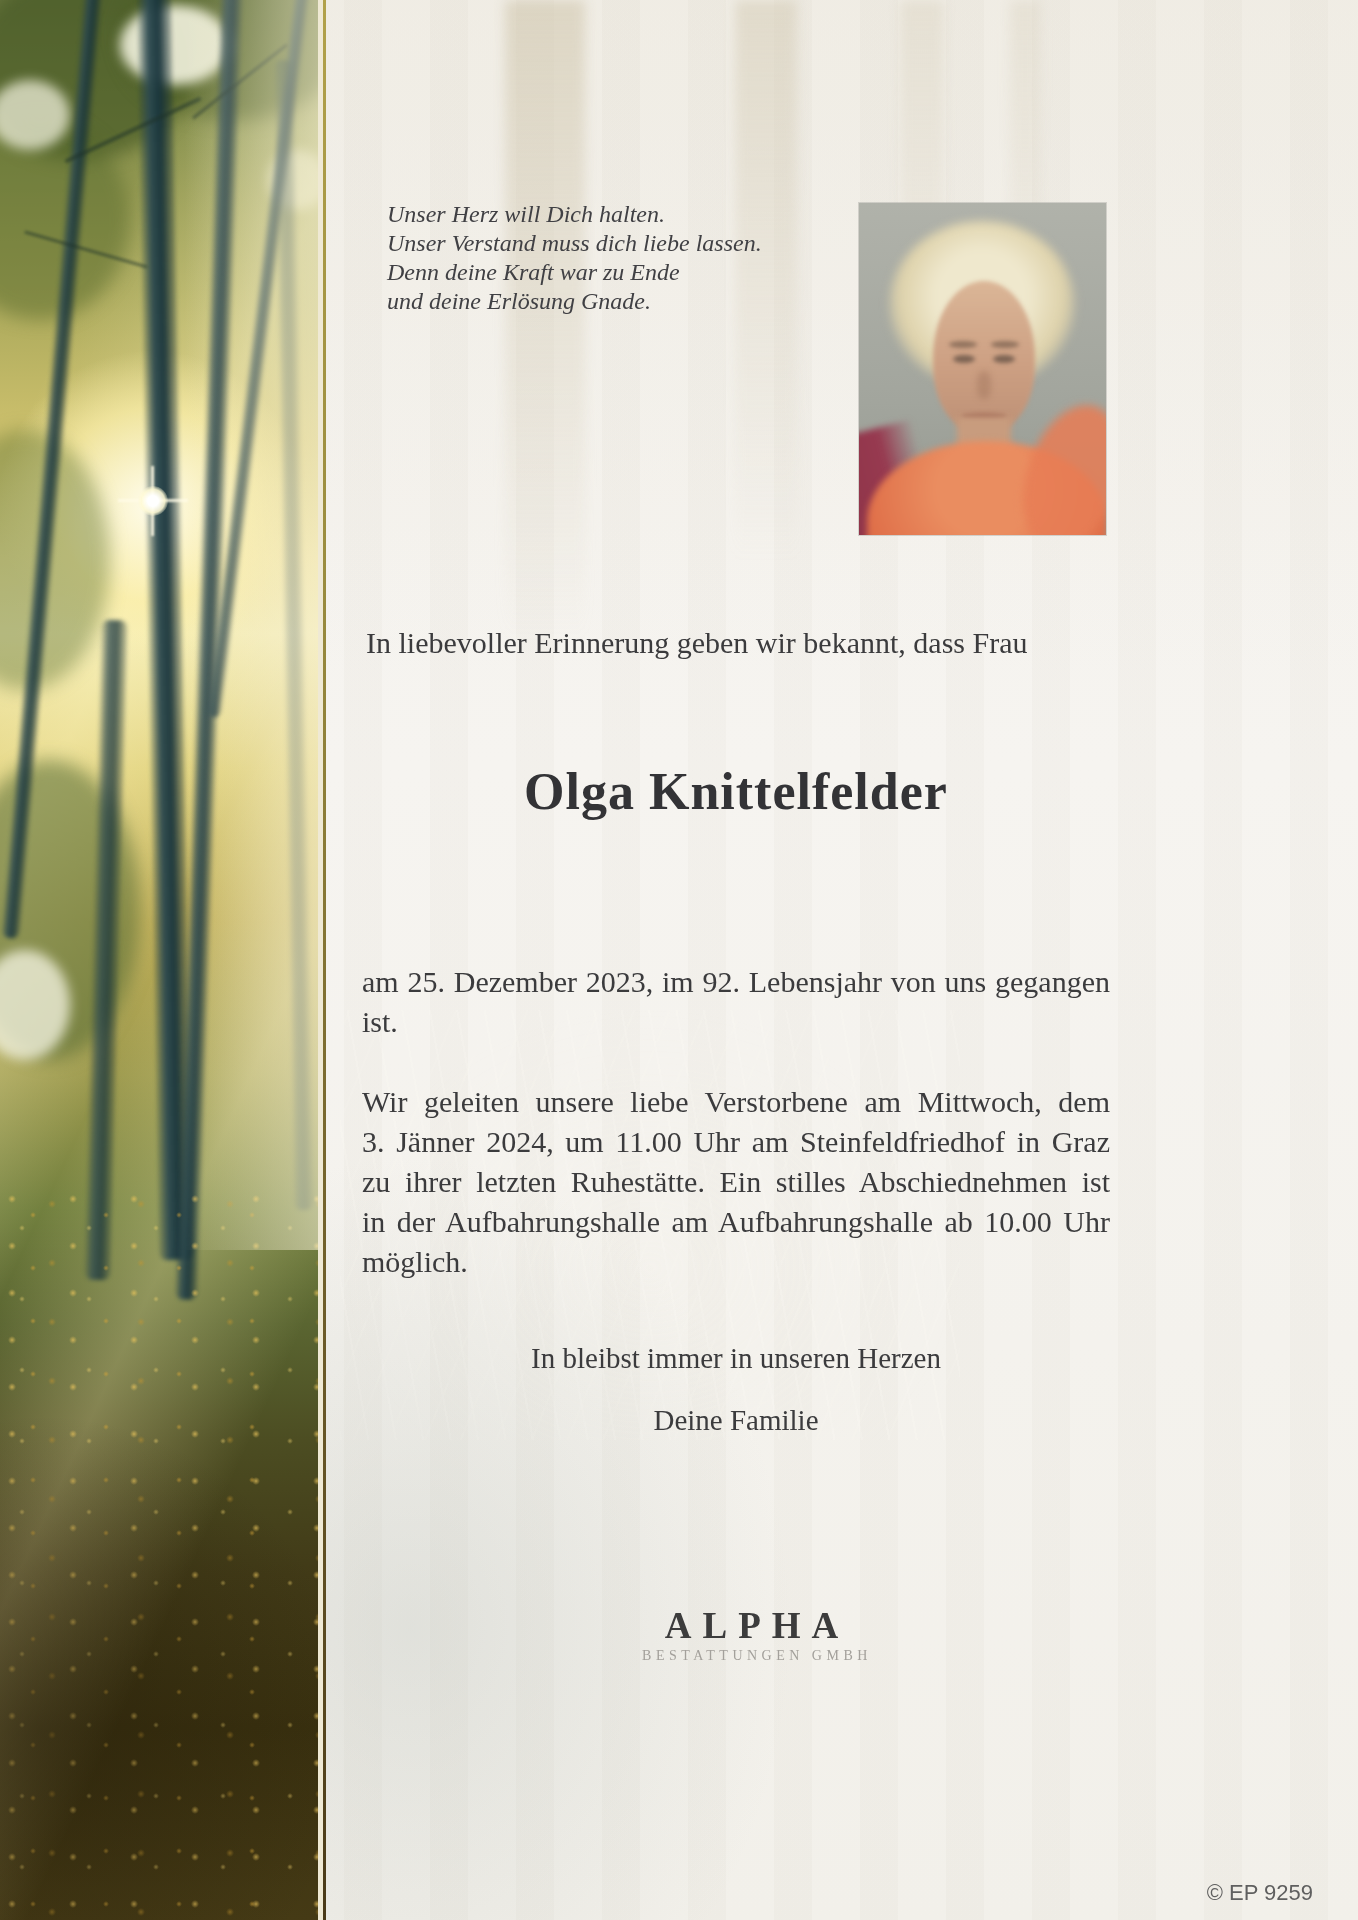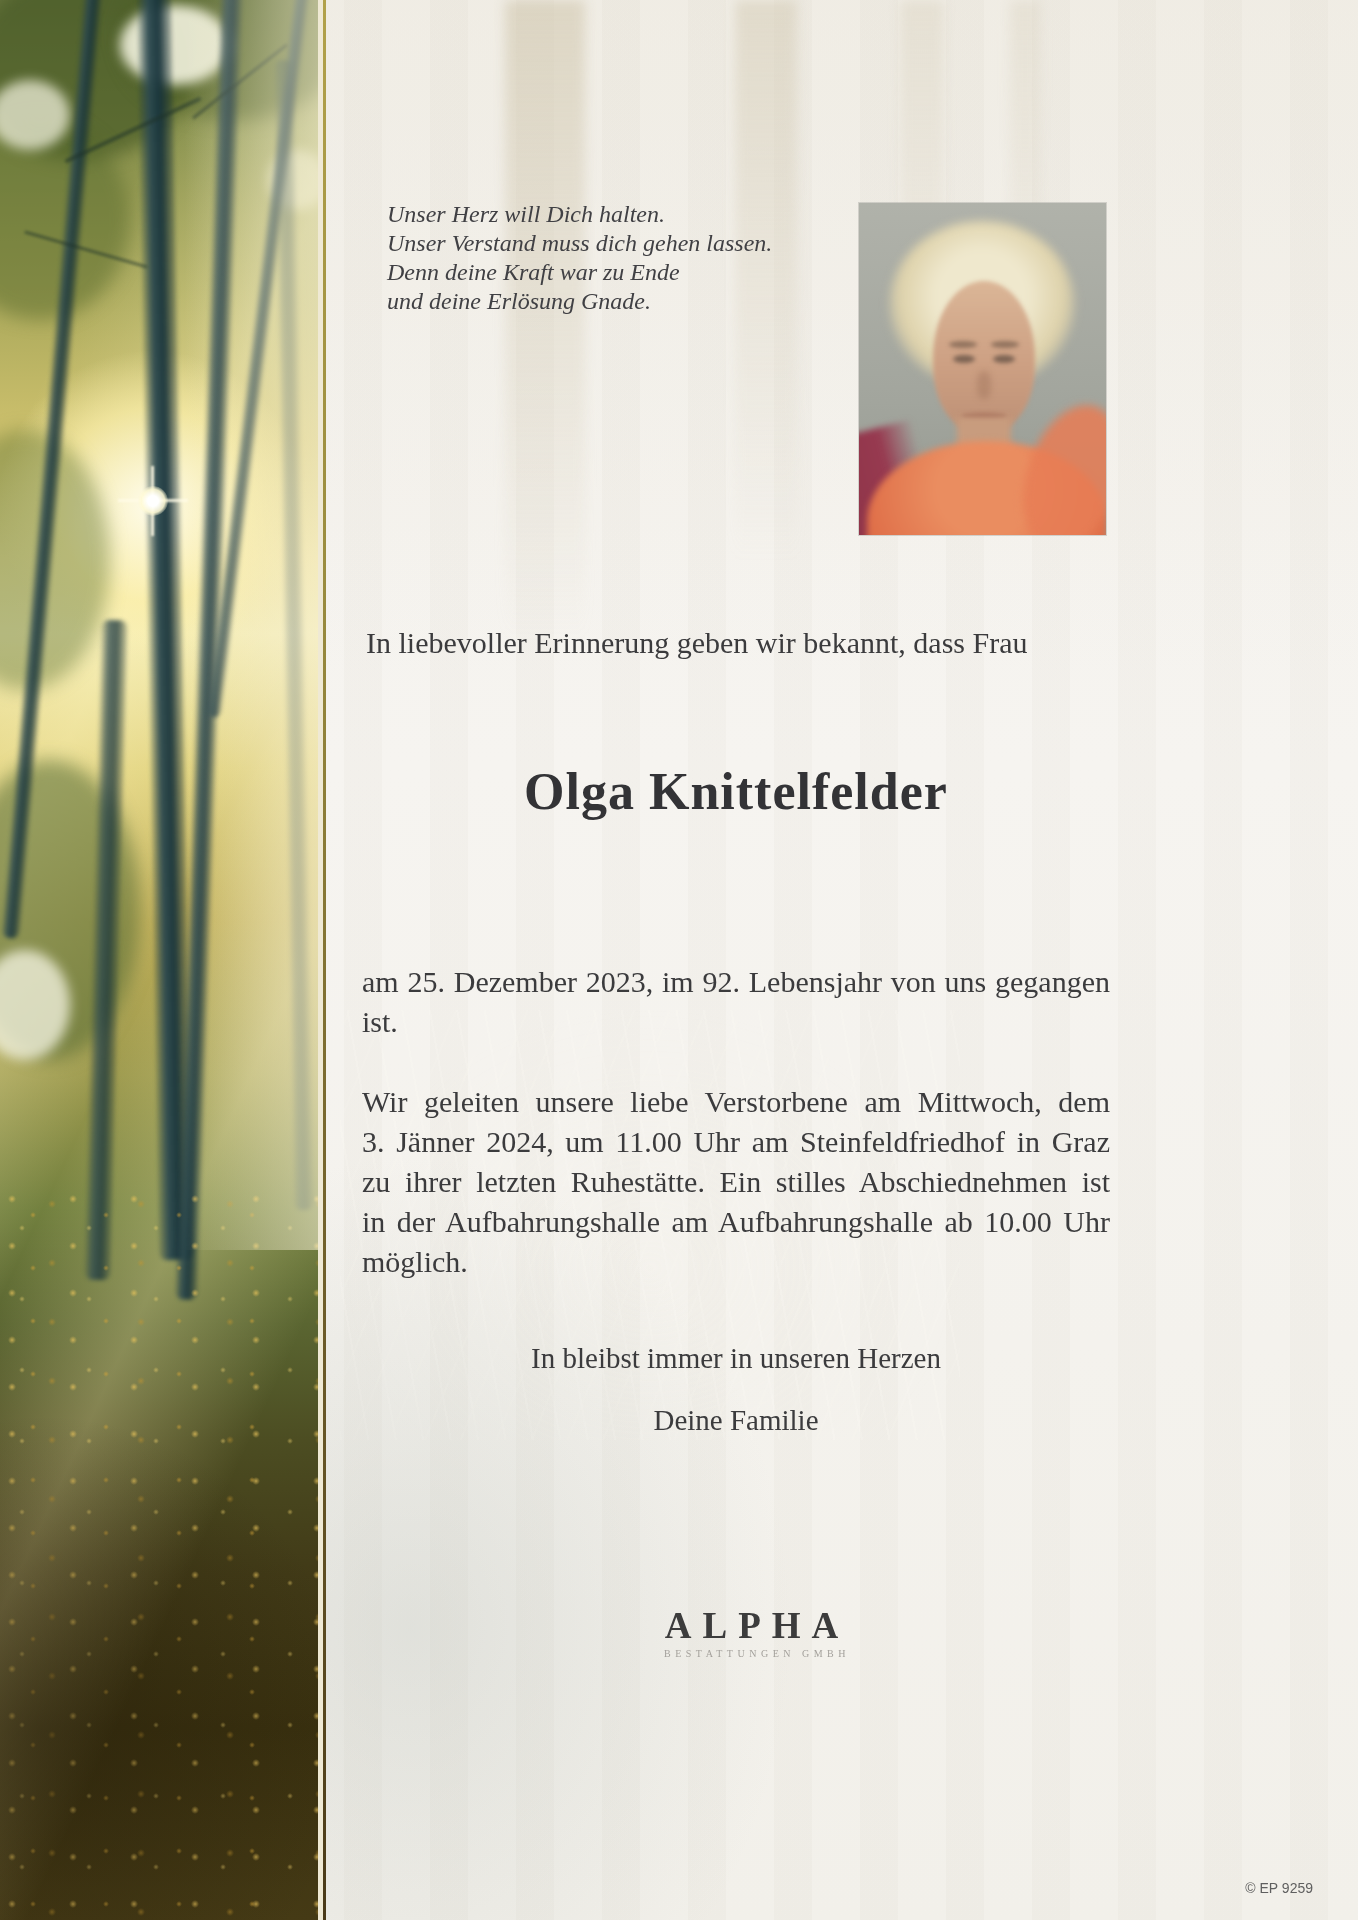--- a/index.html
+++ b/index.html
@@ -133,22 +133,22 @@
   .block{left:362px;top:0;width:748px;font-size:30px;line-height:40px;}
   .passing{top:918px;margin-top:44px;}
   .funeral{top:1082px;}
   .jline{text-align:justify;text-align-last:justify;}
   .lline{text-align:left;}
   .farewell{left:362px;top:1342px;width:748px;text-align:center;font-size:29px;}
   .signature{left:362px;top:1404px;width:748px;text-align:center;font-size:29px;}
   
   .logo{left:362px;top:1604px;width:748px;text-align:center;transform:translateX(21px);}
   .logo-word{font-size:37px;letter-spacing:11px;color:#3c3c3c;font-weight:700;}
-  .logo-sub{font-size:10px;letter-spacing:4.5px;color:#a3a09b;margin-top:1px;}
-  .print-code{right:45px;top:1880px;font-size:14px;color:#5f5f5f;font-family:"Liberation Sans","DejaVu Sans",sans-serif;}
+  .logo-sub{font-size:14px;letter-spacing:4.5px;color:#a3a09b;margin-top:1px;}
+  .print-code{right:45px;top:1880px;font-size:22px;color:#5f5f5f;font-family:"Liberation Sans","DejaVu Sans",sans-serif;}
 </style>
 </head>
 <body>
 
 <div class="page">
 
   <div class="bg-texture"></div>
   <div class="ghost-trunk gt1"></div>
   <div class="ghost-trunk gt2"></div>
   <div class="ghost-trunk gt3"></div>
@@ -195,21 +195,21 @@
     <div class="nose"></div>
     <div class="mouth"></div>
     <div class="neck"></div>
     <div class="jacket-left"></div>
     <div class="scarf"></div>
     <div class="scarf-right"></div>
   </div>
 
   <div class="txt poem">
     <div>Unser Herz will Dich halten.</div>
-    <div>Unser Verstand muss dich gehen lassen.</div>
+    <div>Unser Verstand muss dich liebe lassen.</div>
     <div>Denn deine Kraft war zu Ende</div>
     <div>und deine Erlösung Gnade.</div>
   </div>
 
   <div class="txt announce">In liebevoller Erinnerung geben wir bekannt, dass Frau</div>
 
   <div class="txt name">Olga Knittelfelder</div>
 
   <div class="txt block passing">
     <div class="jline">am 25. Dezember 2023, im 92. Lebensjahr von uns gegangen</div>

